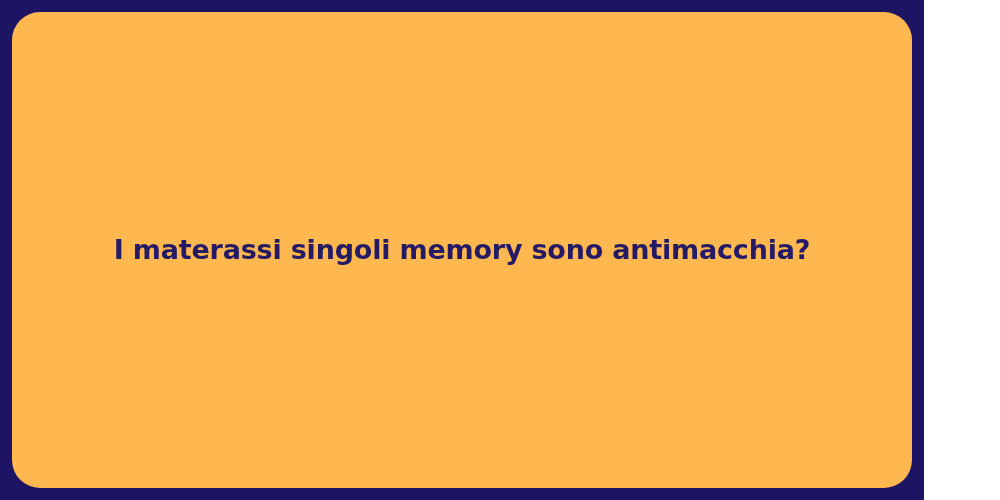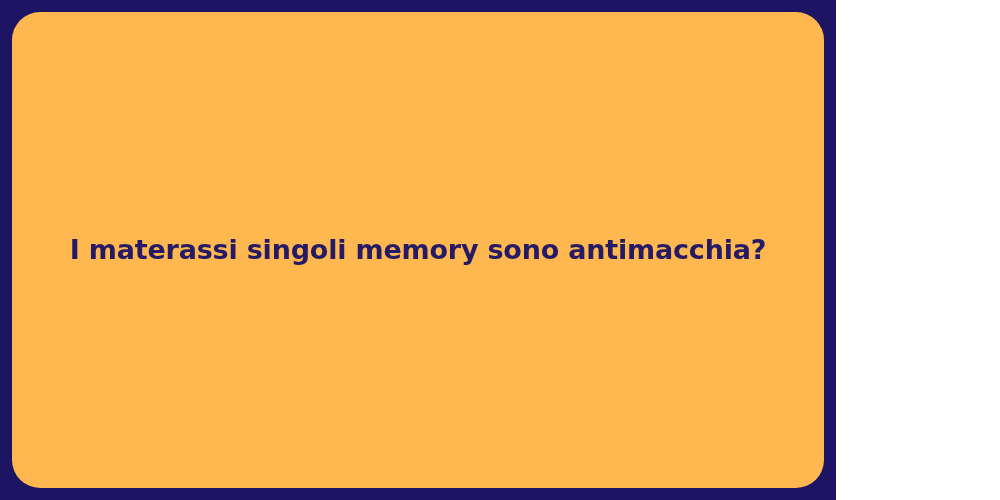--- a/index.html
+++ b/index.html
@@ -9,21 +9,21 @@
   }
   body {
     width: 1000px;
     height: 500px;
     overflow: hidden;
     font-family: "DejaVu Sans", "Liberation Sans", sans-serif;
   }
 
   .frame {
     box-sizing: border-box;
-    width: 836px;
+    width: 924px;
     height: 500px;
     background: #1d1464;
     padding: 12px;
     display: flex;
     align-items: stretch;
     justify-content: stretch;
   }
 
   .card {
     box-sizing: border-box;

